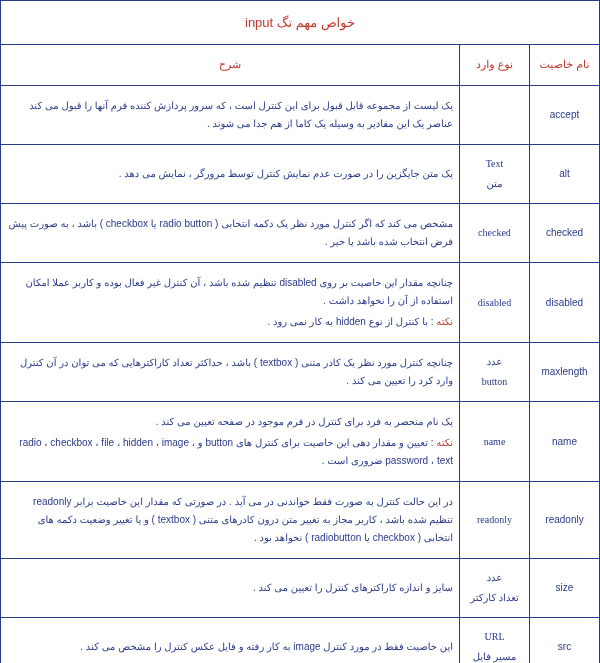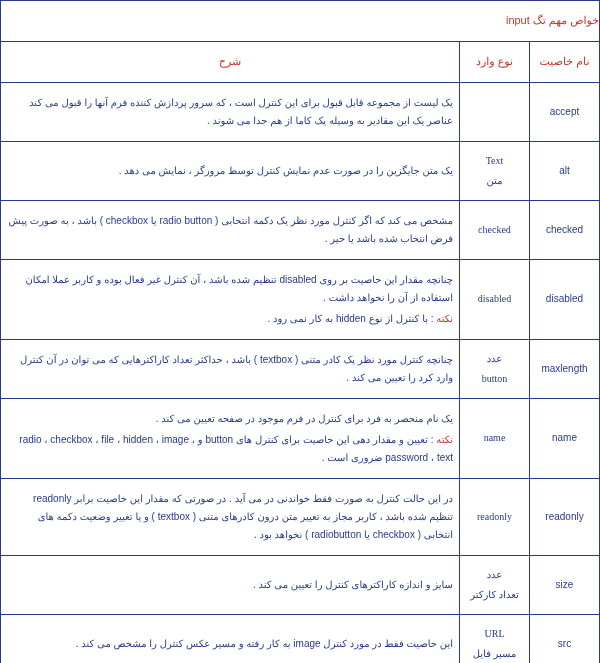--- a/index.html
+++ b/index.html
@@ -16,24 +16,24 @@
   table-layout: fixed;
 }
 td {
   border: 1px solid #2a3a8a;
   padding: 8px 6px;
   vertical-align: middle;
   color: #2a3a8a;
   line-height: 1.8;
 }
 td.title-cell {
-  text-align: right;
+  text-align: center;
   color: #c0392b;
-  font-size: 11px;
-  padding: 10px 0;
+  font-size: 13px;
+  padding: 10px 6px;
 }
 td.header {
   text-align: center;
   color: #c0392b;
   font-size: 11px;
   padding: 10px 6px;
 }
 .col-name { width: 70px; }
 .col-type { width: 70px; }
 .col-desc { }
@@ -143,17 +143,17 @@
           <p>سایز و اندازه کاراکترهای کنترل را تعیین می کند .</p>
         </td>
       </tr>
       <tr>
         <td class="name-cell">src</td>
         <td class="type-cell">
           <div>URL</div>
           <div>مسیر فایل</div>
         </td>
         <td class="desc-cell">
-          <p>این خاصیت فقط در مورد کنترل image به کار رفته و مسیر عکس کنترل را مشخص می کند .</p>
+          <p>این خاصیت فقط در مورد کنترل image به کار رفته و فایل عکس کنترل را مشخص می کند .</p>
         </td>
       </tr>
     </tbody>
 </table>
 
 </body></html>

